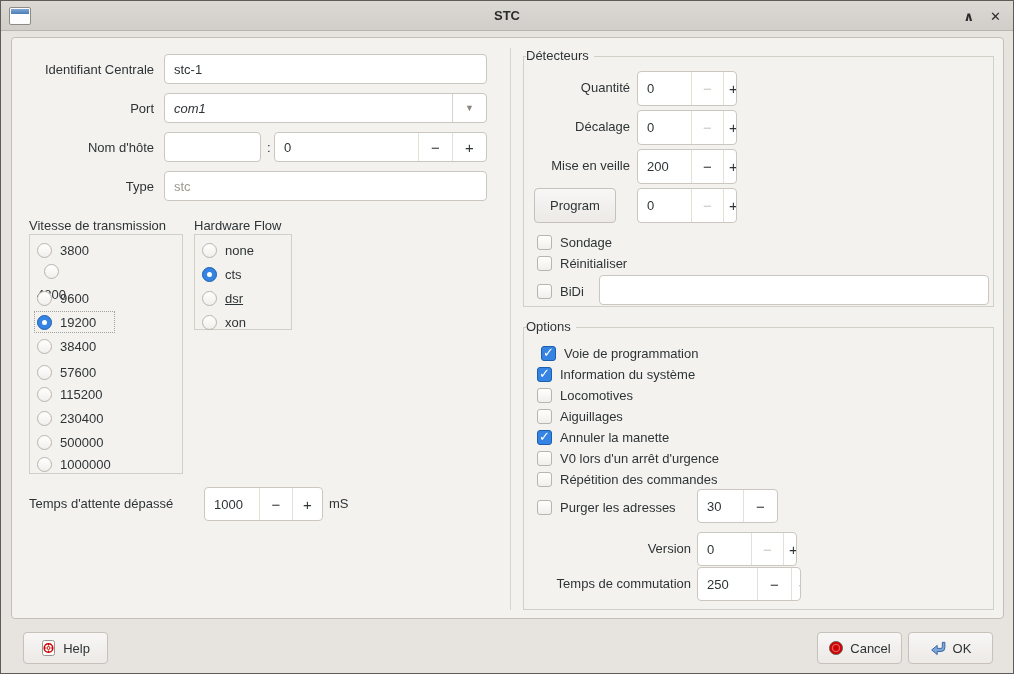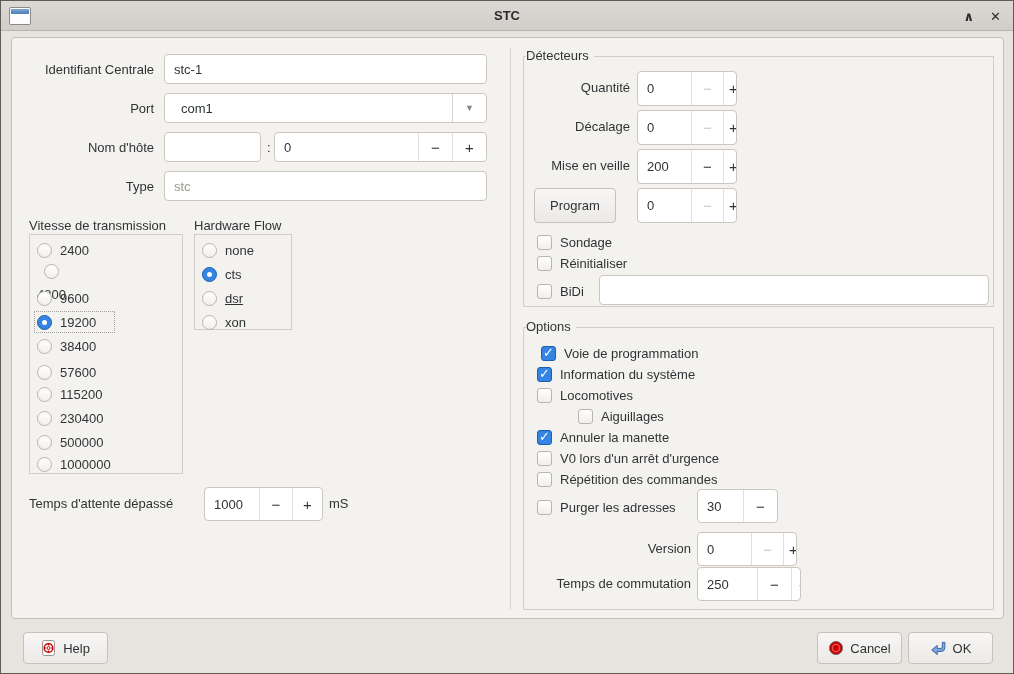--- a/index.html
+++ b/index.html
@@ -37,21 +37,21 @@
     background: #f4f2ef; border: 1px solid #c3bfb9; border-radius: 4px;
   }
   .vsep { position: absolute; left: 498px; top: 10px; height: 562px; width: 1px; background: #d8d4cf; }
   
   .input, .spin, .combo {
     background: #fff; border: 1px solid #ccc6c0; border-radius: 4px;
     display: flex; align-items: stretch; overflow: hidden;
   }
   .input { align-items: center; padding: 8px 9px; }
   .input.disabled { color: #9d9890; }
-  .combo .combo-val { flex: 1; display: flex; align-items: center; padding: 0 16px; }
+  .combo .combo-val { flex: 1; display: flex; align-items: center; padding: 0 9px; font-style: italic; }
   .combo .combo-arrow {
     width: 34px; border-left: 1px solid #d8d3cd; display: flex; align-items: center;
     justify-content: center; color: #8b867f; font-size: 9px;
   }
   .spin .spin-val { display: flex; align-items: center; padding: 0 9px; flex: 1; }
   .spin .spin-btn {
     display: flex; align-items: center; justify-content: center;
     border-left: 1px solid #e3dfda; color: #2e3436; font-size: 15px; width: 34px; flex: none;
   }
   .spin .spin-btn.dim { color: #ccc7c1; }
@@ -137,21 +137,21 @@
 
     <span class="rlabel-col" style="left:0;top:141px;width:142px;">Type</span>
     <div class="input disabled" style="position:absolute;left:152px;top:133px;width:323px;height:30px;">
       <span>stc</span>
     </div>
 
     <span class="flabel" style="left:17px;top:180px;">Vitesse de transmission</span>
     <div class="rframe" style="left:17px;top:196px;width:154px;height:240px;">
       <div class="opt-row" style="left:7px;top:5px;">
           <span class="radio"></span>
-          <span class="olabel">2400</span>
+          <span class="olabel">3800</span>
         </div>
       <div class="opt-row" style="left:7px;top:29px;flex-direction:column;">
           <span class="radio"></span>
           <span class="olabel">4800</span>
         </div>
       <div class="opt-row" style="left:7px;top:53px;">
           <span class="radio"></span>
           <span class="olabel">9600</span>
         </div>
       <div class="opt-row focusbox" style="left:5px;top:77px;padding:1px 18px 1px 2px;">
@@ -270,21 +270,21 @@
           <span class="olabel">Voie de programmation</span>
         </div>
       <div class="opt-row" style="left:13px;top:36px;">
           <span class="check on"></span>
           <span class="olabel">Information du système</span>
         </div>
       <div class="opt-row" style="left:13px;top:57px;">
           <span class="check"></span>
           <span class="olabel">Locomotives</span>
         </div>
-      <div class="opt-row" style="left:13px;top:78px;margin-left:41px;">
+      <div class="opt-row" style="left:13px;top:78px;">
           <span class="check"></span>
           <span class="olabel">Aiguillages</span>
         </div>
       <div class="opt-row" style="left:13px;top:99px;">
           <span class="check on"></span>
           <span class="olabel">Annuler la manette</span>
         </div>
       <div class="opt-row" style="left:13px;top:120px;">
           <span class="check"></span>
           <span class="olabel">V0 lors d'un arrêt d'urgence</span>

